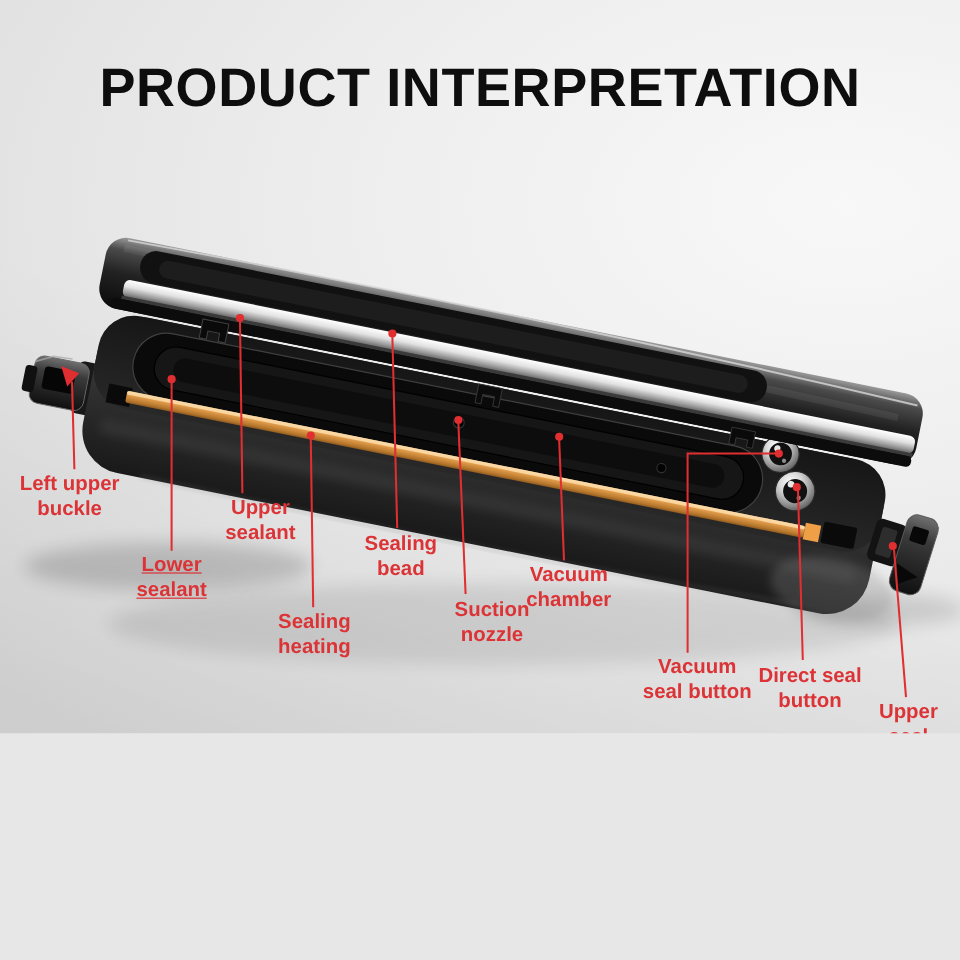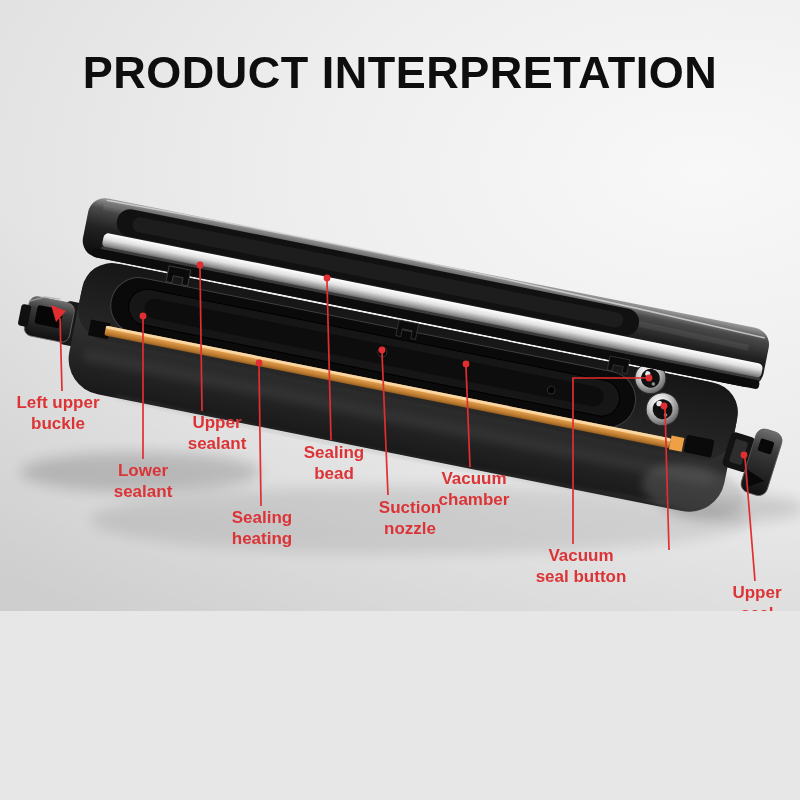--- a/index.html
+++ b/index.html
@@ -194,28 +194,30 @@
       <circle cx="744" cy="455" r="3.4" fill="#e12e31" stroke="none"></circle>
     </g>
   </svg>
 
   <div class="page-title">PRODUCT INTERPRETATION</div>
 
   <div class="lbl" style="left:58px;  top:393px;">Left upper
 buckle</div>
   <div class="lbl" style="left:204px; top:413px;margin-left:13px;">Upper
 sealant</div>
-  <div class="lbl" style="left:143px; top:461px;">Lower
+  <div class="lbl" style="left:143px; top:461px;text-decoration:underline;">Lower
 sealant</div>
   <div class="lbl" style="left:262px; top:508px;">Sealing
 heating</div>
   <div class="lbl" style="left:334px; top:443px;">Sealing
 bead</div>
   <div class="lbl" style="left:410px; top:498px;">Suction
 nozzle</div>
   <div class="lbl" style="left:474px; top:469px;">Vacuum
 chamber</div>
   <div class="lbl" style="left:581px; top:546px;">Vacuum
 seal button</div>
+  <div class="lbl" style="left:675px; top:553px;">Direct seal
+button</div>
   <div class="lbl" style="left:757px; top:583px;">Upper seal
 cover</div>
 
 </div>
 
 </body></html>

